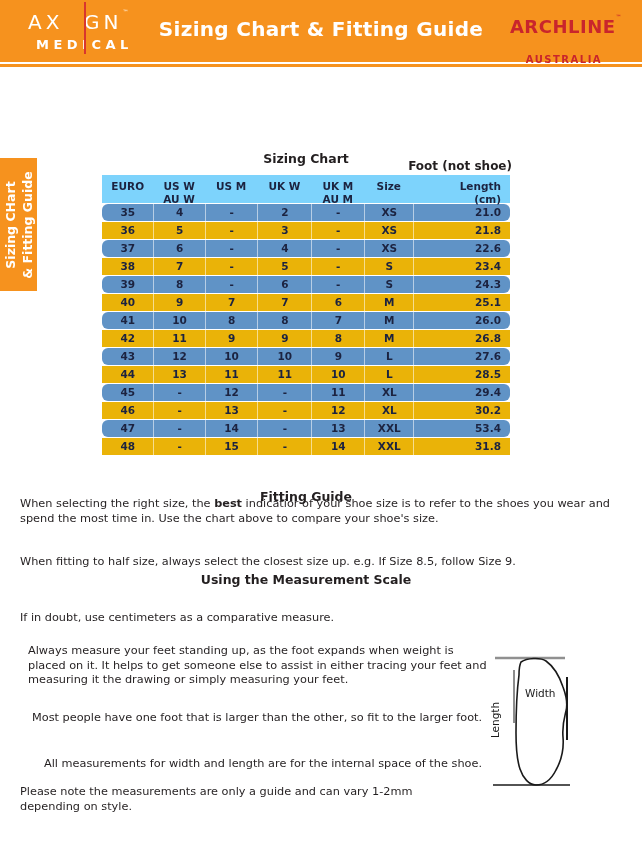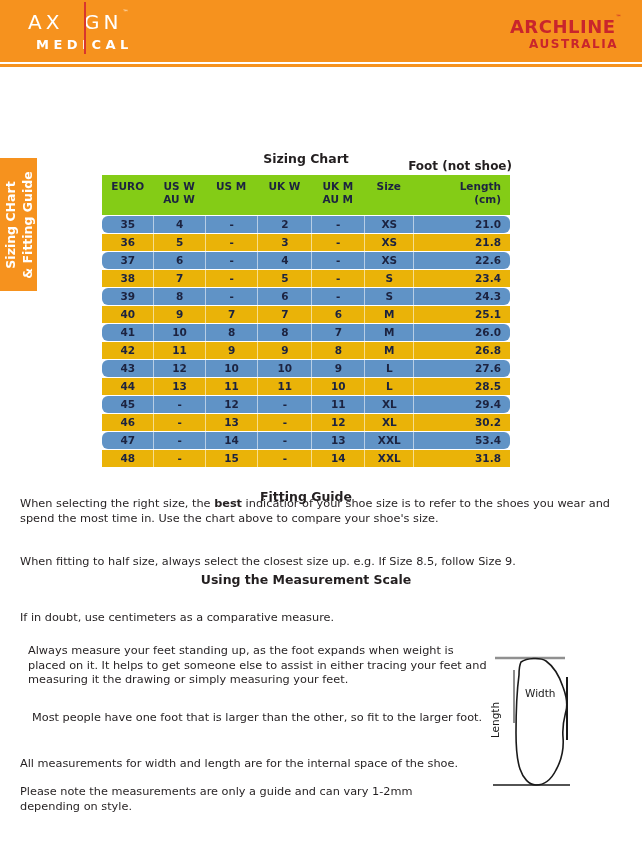--- a/index.html
+++ b/index.html
@@ -16,34 +16,34 @@
   .logo-left .tm{font-size:6px;vertical-align:top;position:relative;top:-2px;letter-spacing:0;}
   .logo-redline{position:absolute;left:56px;top:-8px;width:2px;height:52px;background:#d8362e;}
   .logo-left .sub{font-size:13px;font-weight:700;letter-spacing:4.5px;margin-top:3px;margin-left:8px;}
   .band-title{
     position:absolute;left:0;top:17px;width:642px;text-align:center;
     color:#ffffff;font-size:20px;font-weight:700;letter-spacing:.3px;
   }
   .logo-right{position:absolute;right:20px;top:16px;text-align:right;color:#c9252c;}
   .logo-right .word{font-size:18px;font-weight:700;letter-spacing:.5px;white-space:nowrap;}
   .logo-right .tm{font-size:6px;vertical-align:top;position:relative;top:-3px;}
-  .logo-right .sub{font-size:12px;font-weight:700;letter-spacing:1.5px;margin-top:0;margin-right:4px;}
+  .logo-right .sub{font-size:10px;font-weight:700;letter-spacing:1.5px;margin-top:17px;margin-right:4px;text-align:center;}
   
   .side-tab{position:absolute;left:0;top:158px;width:37px;height:133px;background:#f6921e;}
   .side-tab-inner{
     position:absolute;left:50%;top:50%;
     transform:translate(-50%,-50%) rotate(-90deg);
     white-space:nowrap;text-align:center;color:#fff;font-weight:700;
     font-size:12.5px;line-height:17px;
   }
   
   .tbl-title{position:absolute;left:102px;top:151px;width:408px;text-align:center;font-size:12.5px;font-weight:700;}
   .tbl-note{position:absolute;left:102px;top:159px;width:410px;text-align:right;font-size:12px;font-weight:700;}
   .sizing-table{position:absolute;left:102px;top:175px;width:408px;}
-  .thead{display:flex;background:#84cc16;color:#ffffff;height:40px;}
+  .thead{display:flex;background:#7dd3fc;color:#ffffff;height:28px;}
   .thead .tcell{padding-top:5px;}
   .thead .l1,.thead .l2{display:block;font-size:10.5px;font-weight:700;line-height:13px;}
   .trow{display:flex;height:17px;margin-top:1px;align-items:center;}
   .trow.dark{background:#6093c6;border-radius:6px;}
   .trow.light{background:#eab308;}
   .tcell{
     box-sizing:border-box;text-align:center;
     font-size:10.5px;font-weight:700;color:#1c2340;line-height:17px;
   }
   .trow .tcell{border-left:1px solid rgba(255,255,255,.55);}
@@ -58,20 +58,21 @@
   .foot-diagram{position:absolute;left:485px;top:645px;width:120px;height:150px;}
 </style>
 </head>
 <body>
 
 <div class="band">
   <div class="logo-left">
     <div class="word"><span>AX</span>&nbsp;&nbsp;<span>GN</span><span class="tm">™</span><span class="logo-redline"></span></div>
     <div class="sub">MEDICAL</div>
   </div>
+  <div class="band-title">Sizing Chart &amp; Fitting Guide</div>
   <div class="logo-right">
     <div class="word"><span>ARCHLINE</span><span class="tm">™</span></div>
     <div class="sub">AUSTRALIA</div>
   </div>
 </div>
 <div class="band-rule"></div>
 
 <div class="side-tab">
   <div class="side-tab-inner">
     <div>Sizing CHart</div>
@@ -247,21 +248,21 @@
 
 <p class="para" style="top:497px;width:603px;margin:0;"><span>When selecting the right size, the </span><b>best</b><span> indicatior of your shoe size is to refer to the shoes you wear and spend the most time in. Use the chart above to compare your shoe's size.</span></p>
 
 <p class="para" style="top:555px;width:603px;margin:0;">When fitting to half size, always select the closest size up. e.g. If Size 8.5, follow Size 9.</p>
 
 <div class="h-center" style="top:572px;">Using the Measurement Scale</div>
 
 <p class="para" style="top:611px;width:603px;margin:0;">If in doubt, use centimeters as a comparative measure.</p>
 <p class="para" style="top:636px;width:462px;margin:8px;">Always measure your feet standing up, as the foot expands when weight is placed on it. It helps to get someone else to assist in either tracing your feet and measuring it the drawing or simply measuring your feet.</p>
 <p class="para" style="top:699px;width:462px;margin:12px;">Most people have one foot that is larger than the other, so fit to the larger foot.</p>
-<p class="para" style="top:757px;width:462px;margin:0;">All measurements for width and length are for the internal space of the shoe.</p>
+<p class="para" style="top:757px;width:462px;margin:0;text-align:right;">All measurements for width and length are for the internal space of the shoe.</p>
 <p class="para" style="top:785px;width:455px;margin:0;">Please note the measurements are only a guide and can vary 1-2mm depending on style.</p>
 
 <svg class="foot-diagram" viewBox="0 0 120 150" xmlns="http://www.w3.org/2000/svg">
   <line x1="10" y1="13" x2="80" y2="13" stroke="#909090" stroke-width="2.5"></line>
   <path fill="none" stroke="#1a1a1a" stroke-width="1.6" d="M 36,17
        C 42,13 55,12 61,16
        C 68,21 74,30 78,42
        C 81,50 83,58 81,66
        C 79,74 77,80 78,92
        C 79,104 76,116 71,125

